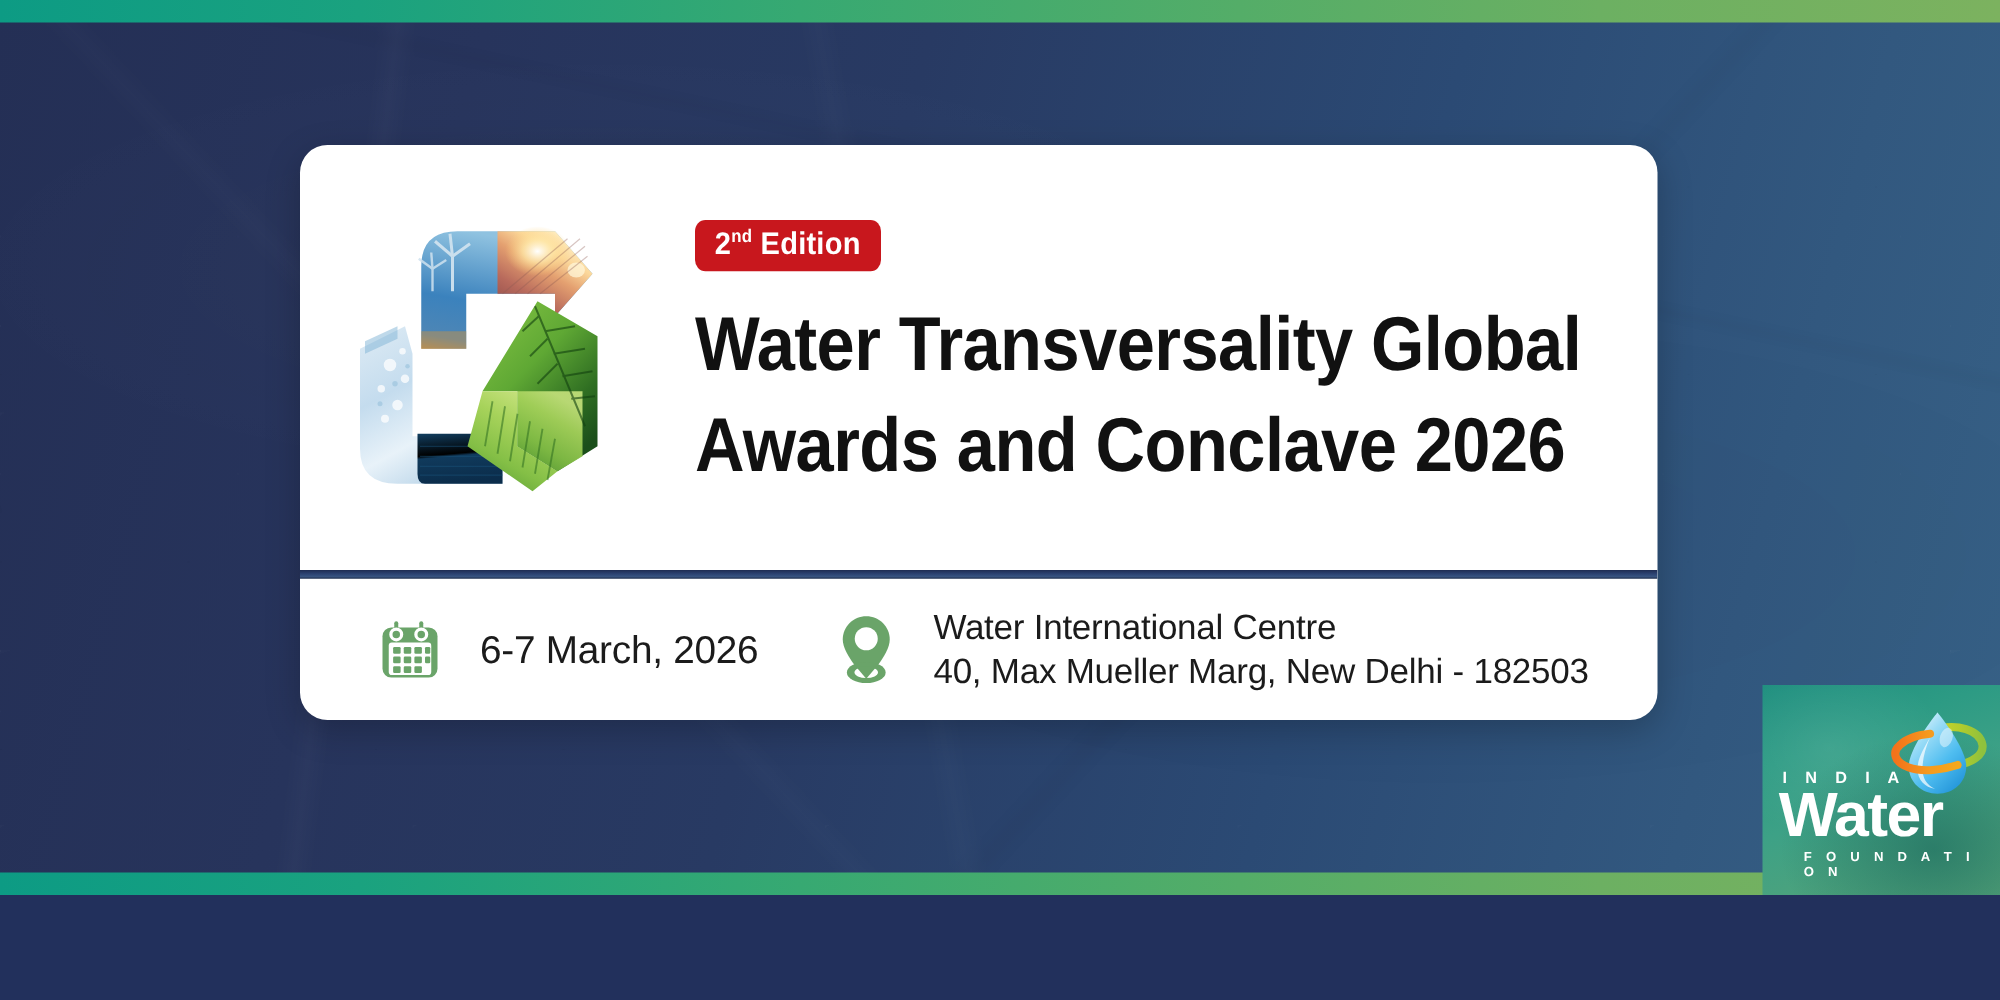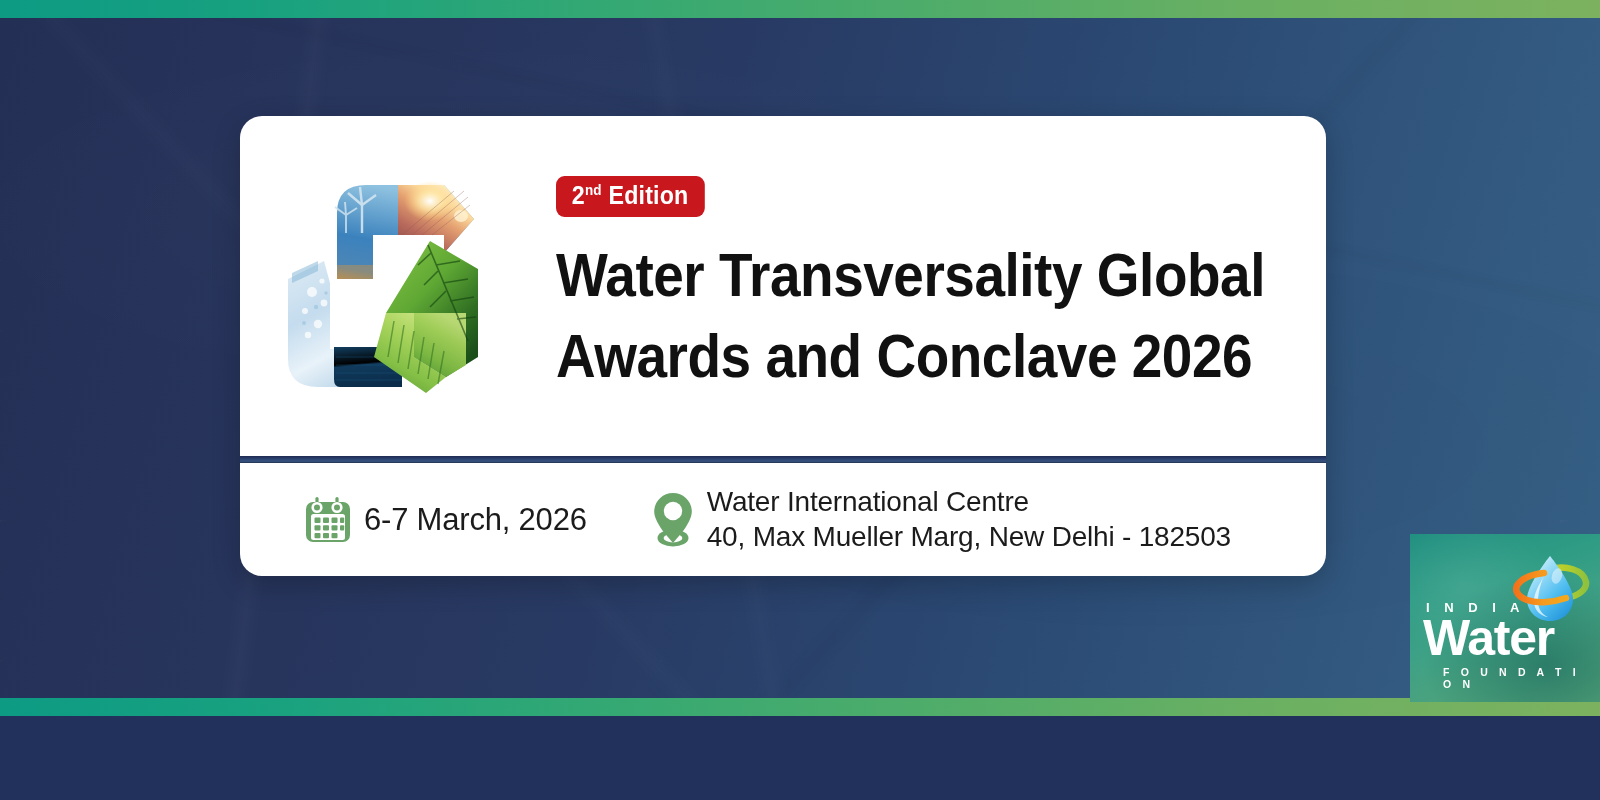--- a/index.html
+++ b/index.html
@@ -142,21 +142,21 @@
     background:linear-gradient(180deg,#1f2c52 0%,#2c4372 45%,#38537f 75%,#20304f 100%);
   }
 
   
   .card-bottom {
     flex:1 1 auto;
     display:flex; align-items:center;
     padding-left:62px;
   }
   .info-item {
-    display:flex; align-items:center; gap:10px;
+    display:flex; align-items:center; gap:30px;
   }
   .info-item.date { margin-right:62px; }
 
   .icon-cal { width:52px; height:52px; flex:0 0 auto; }
   .icon-pin { width:48px; height:62px; flex:0 0 auto; }
   .icon-cal svg, .icon-pin svg { display:block; width:100%; height:100%; }
 
   .info-text {
     font-family:"Liberation Sans","Liberation Sans",sans-serif;
     font-size:31px;
@@ -164,21 +164,21 @@
     line-height:1.22;
     white-space:nowrap;
     letter-spacing:-.2px;
   }
   .info-text.two-line { font-size:28px; }
   .info-text span { display:block; }
 
   
   .iwf-logo {
     position:absolute;
-    right:0; bottom:14px;
+    right:0; bottom:0;
     width:190px; height:168px;
     z-index:6;
     overflow:hidden;
     background:
       radial-gradient(ellipse 95% 80% at 72% 78%, rgba(18,95,88,.55), transparent 68%),
       radial-gradient(ellipse 70% 60% at 28% 30%, rgba(255,255,255,.09), transparent 70%),
       linear-gradient(160deg,#1f8f7f 0%, #2d9b84 28%, #3da186 52%, #4aa27e 74%, #56a579 100%);
   }
   .iwf-inner {
     position:absolute; inset:0;

